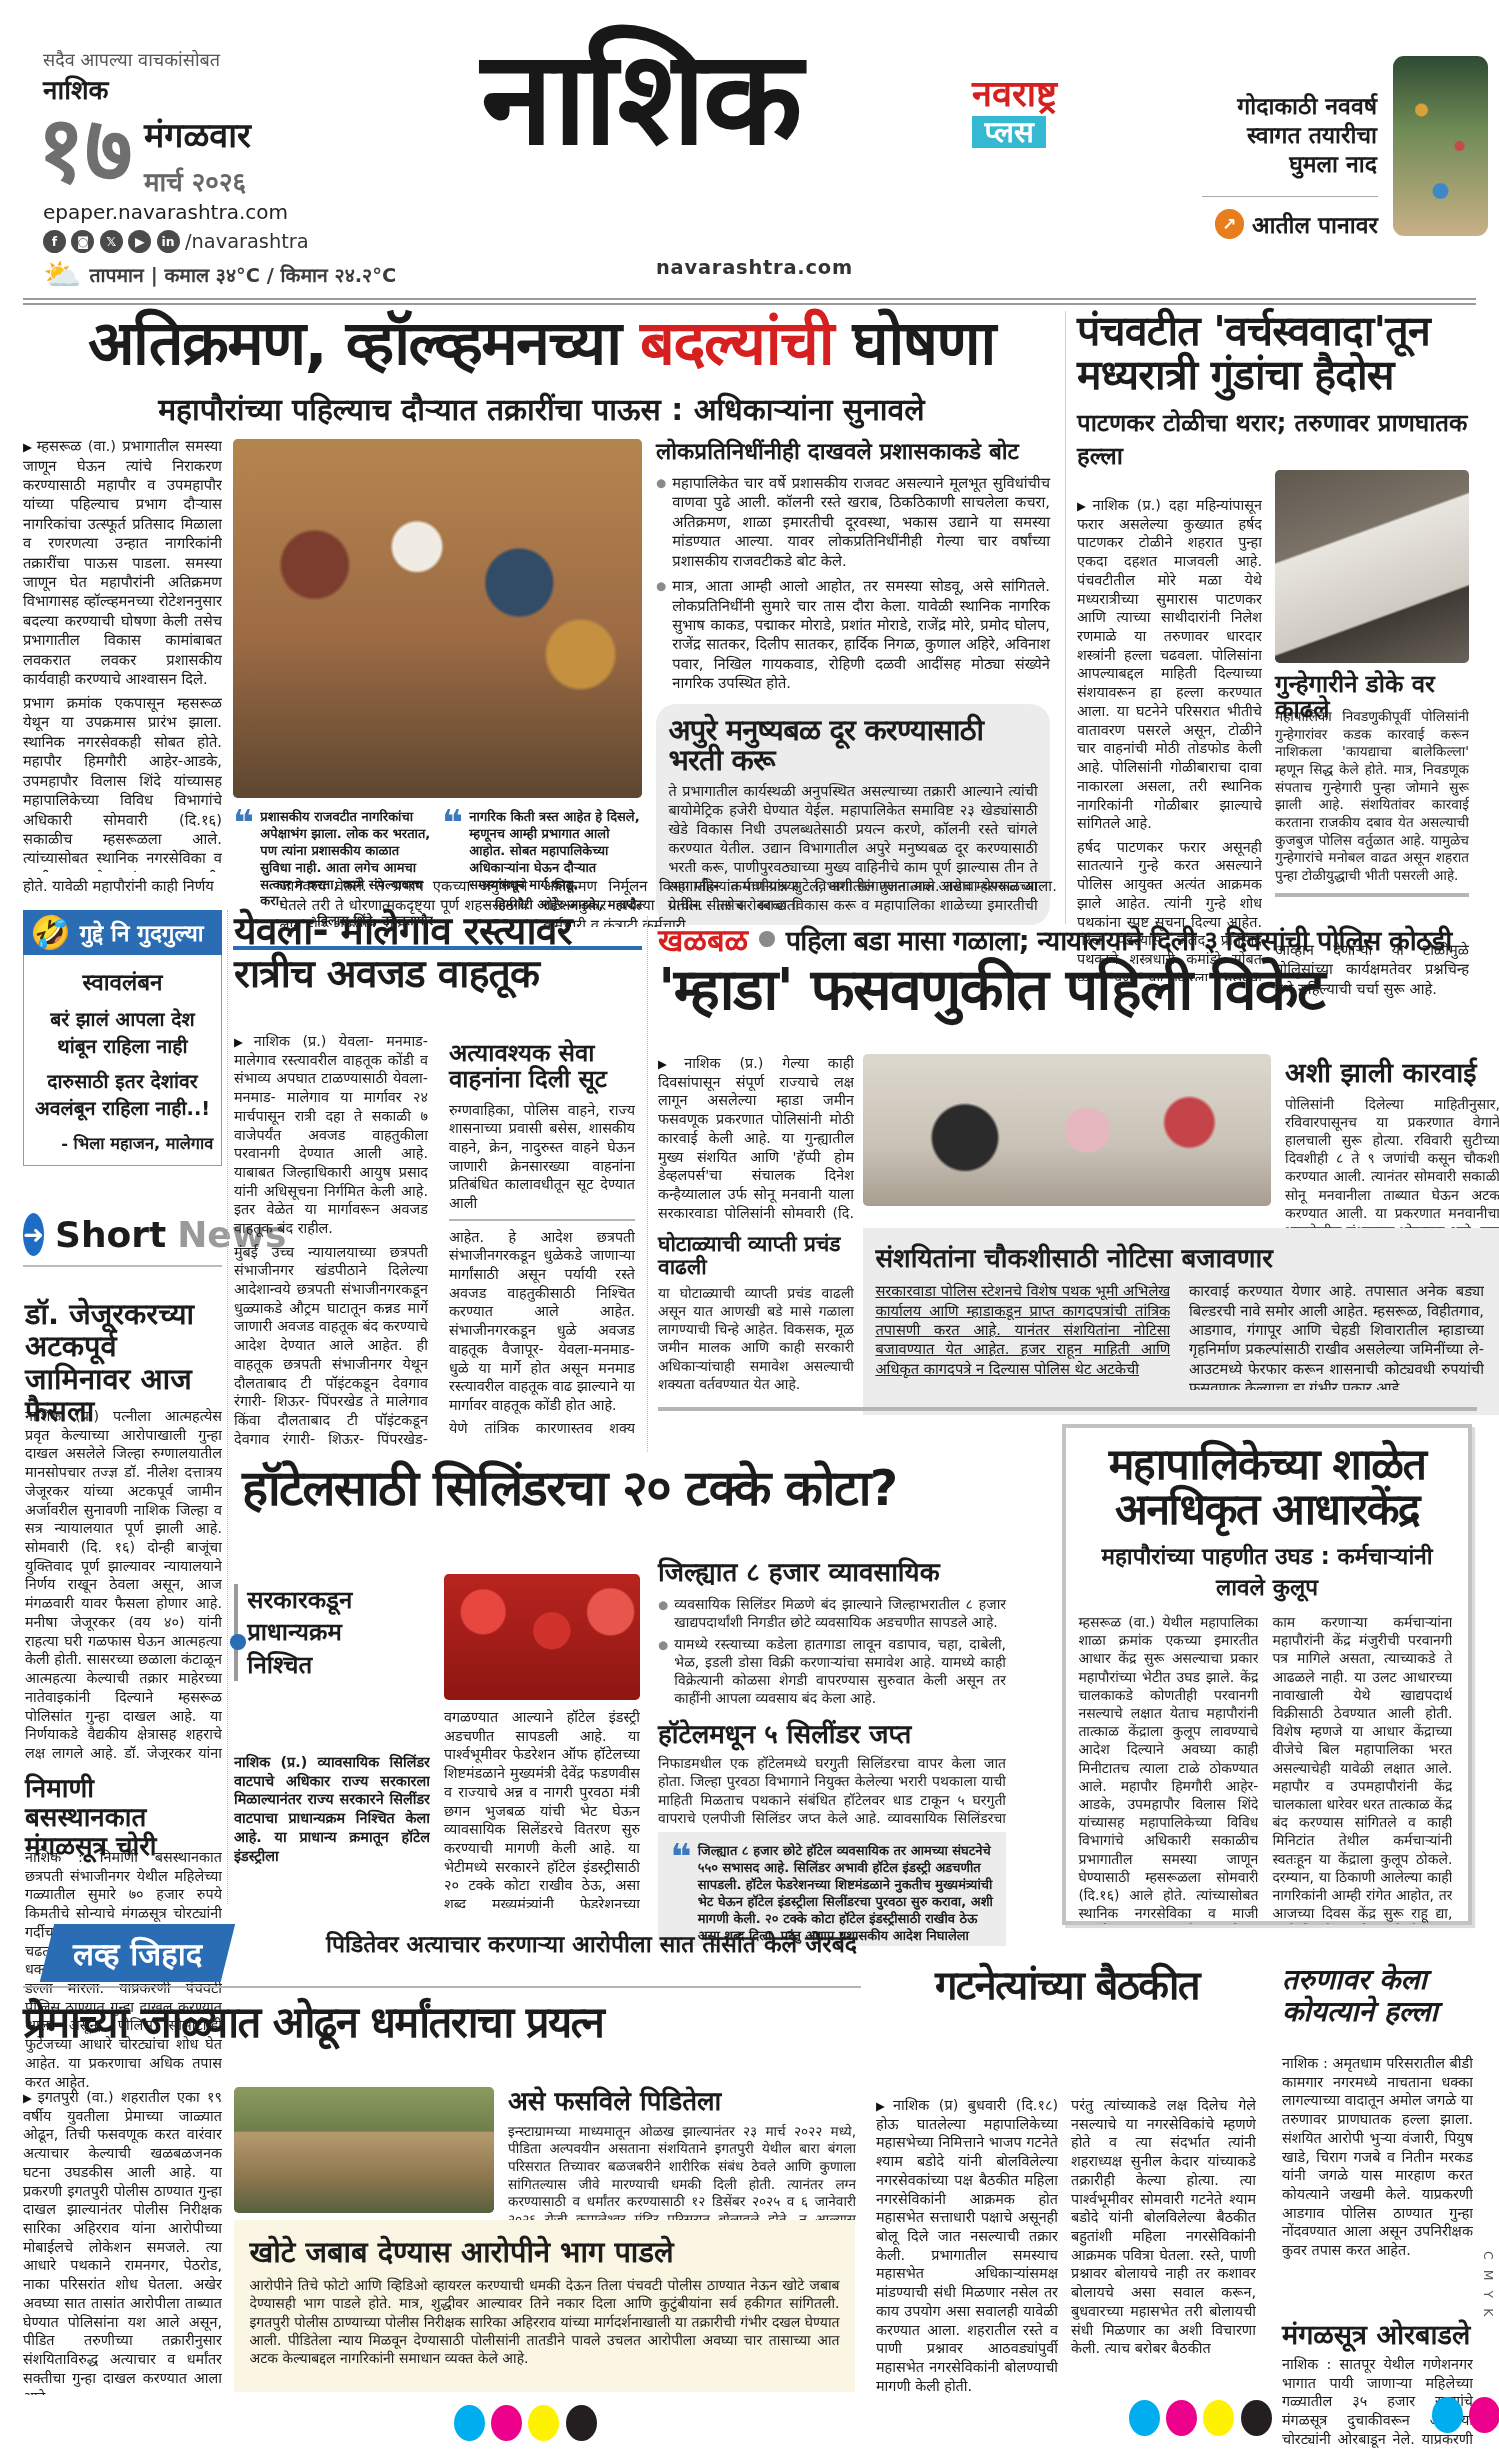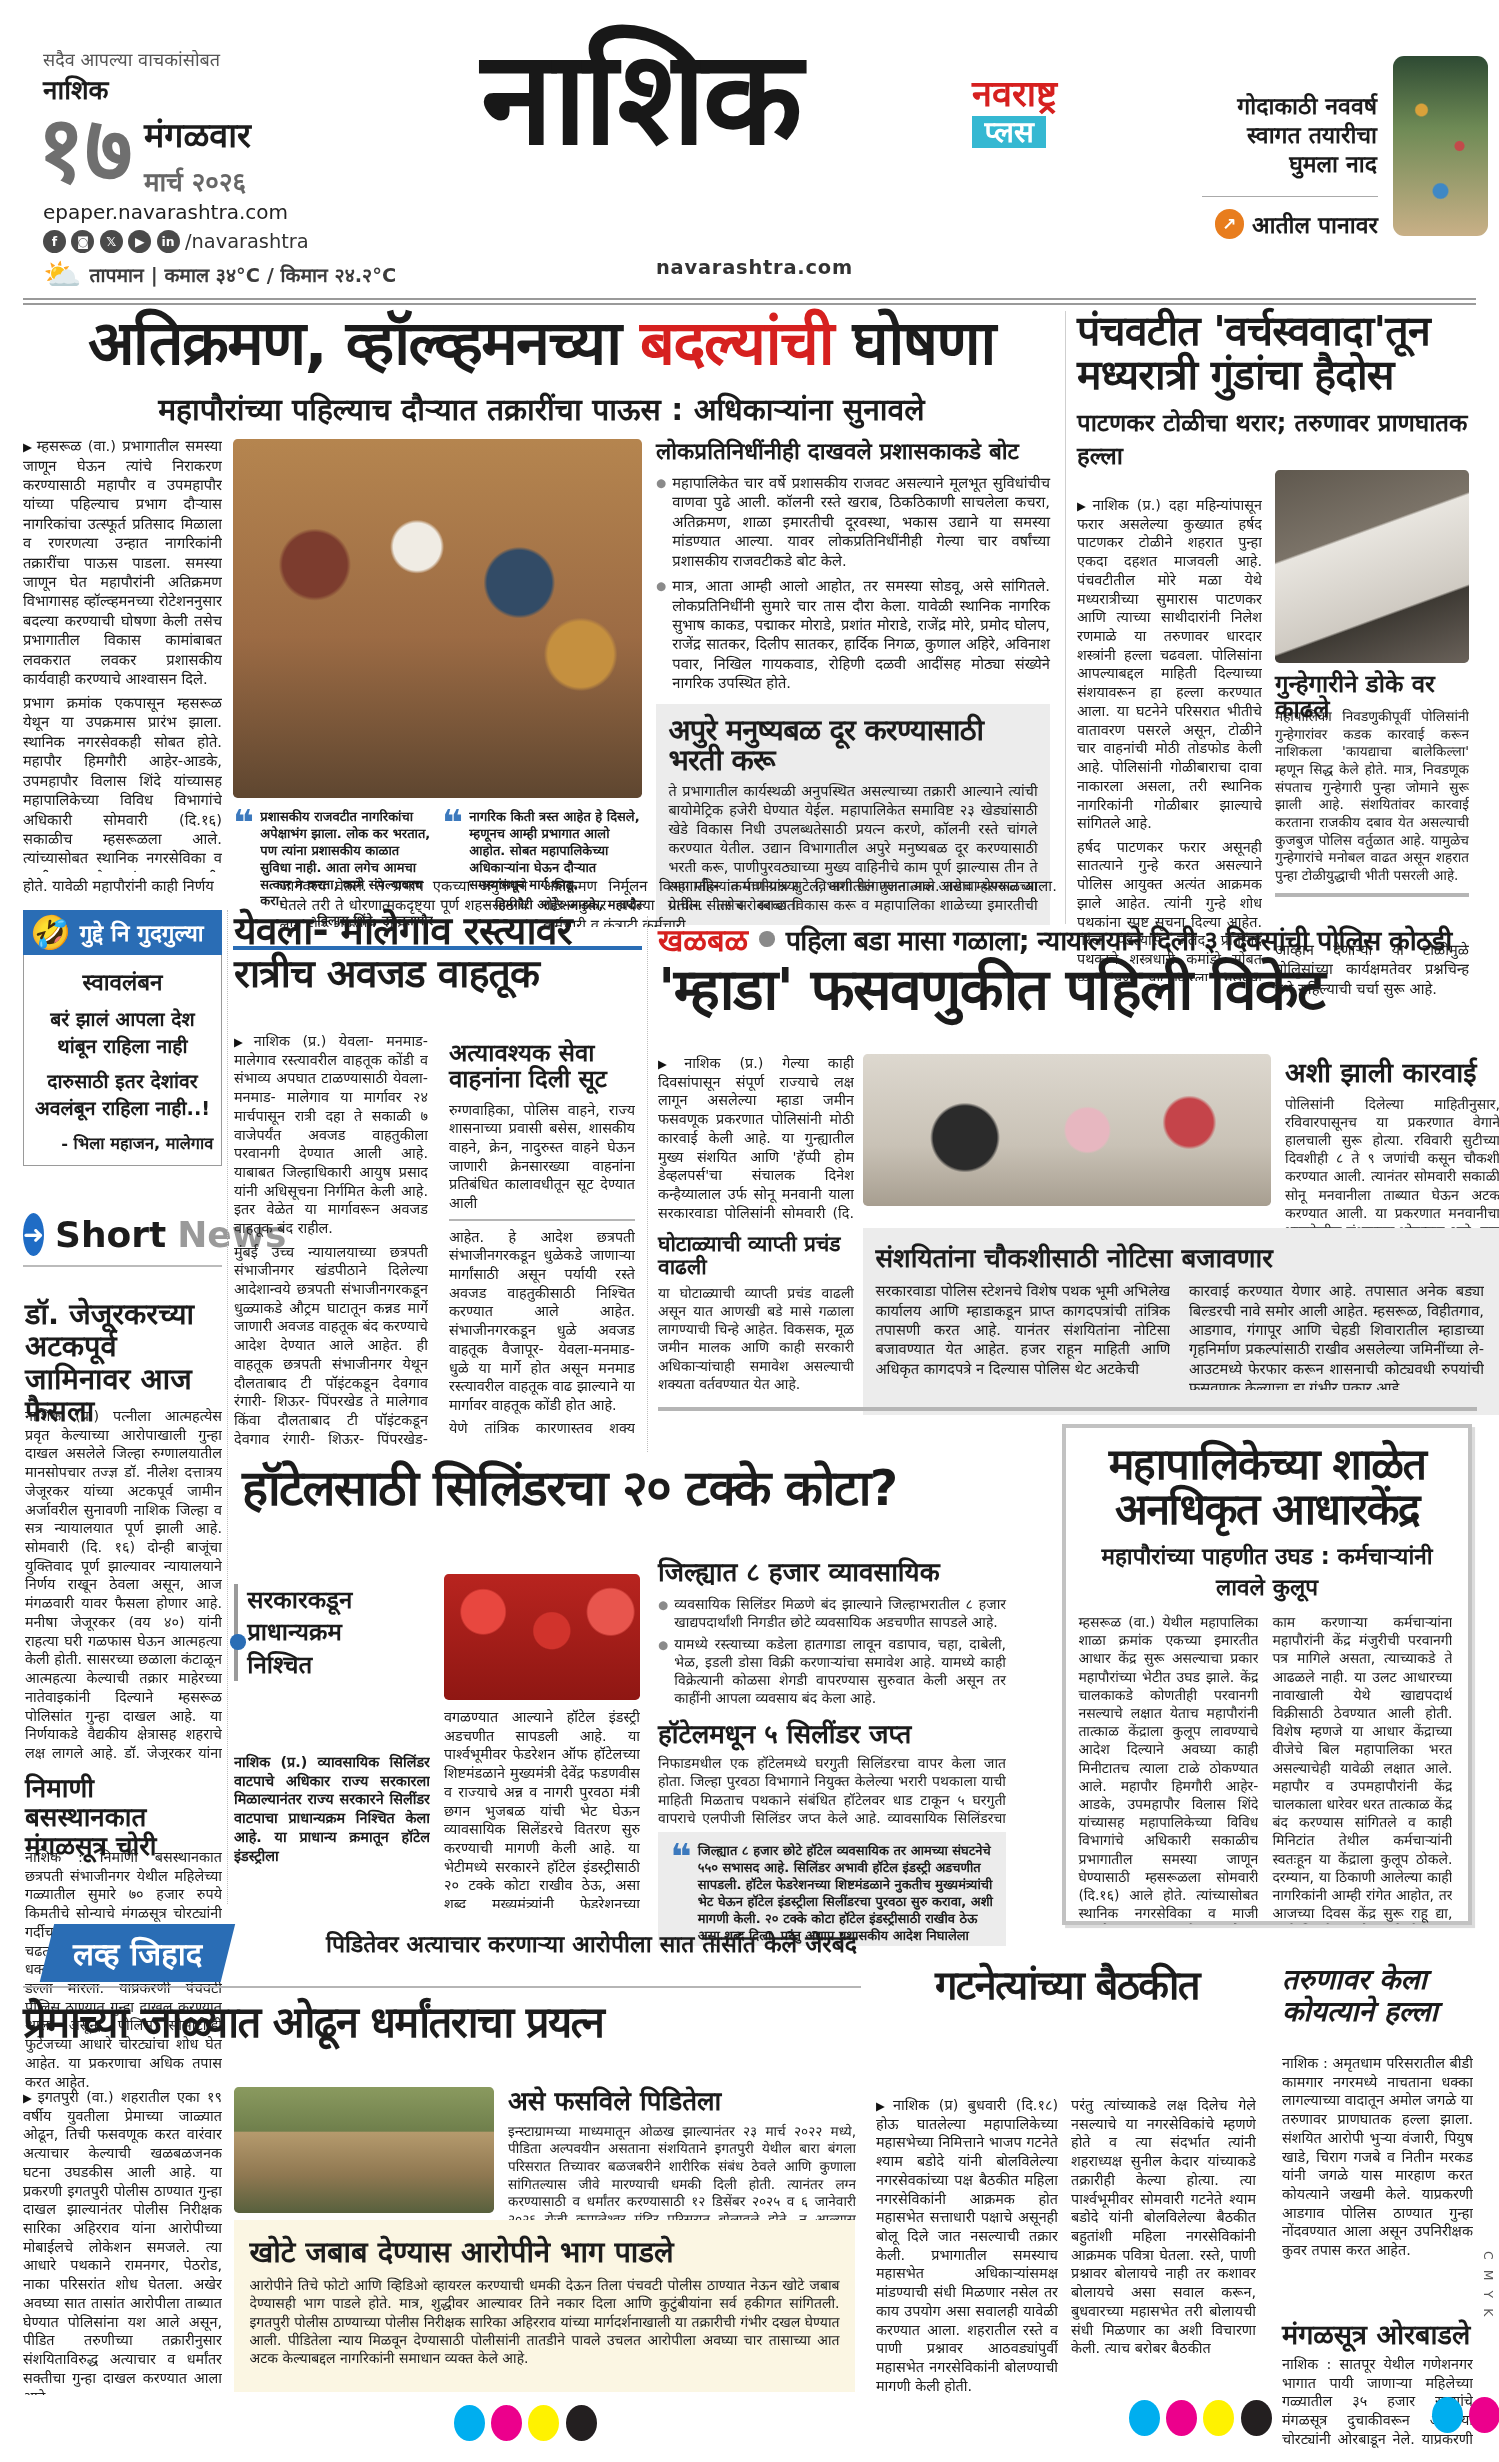--- a/index.html
+++ b/index.html
@@ -151,21 +151,21 @@
   <div class="abs" style="left:656px;top:439px;width:394px;">
     <div class="xb" style="font-size:22.5px;line-height:1.1;">लोकप्रतिनिधींनीही दाखवले प्रशासकाकडे बोट</div>
     <div class="bullet bodytxt jt" style="margin-top:9.3px;">
       <span class="bdot">●</span>
         <span>महापालिकेत चार वर्षे प्रशासकीय राजवट असल्याने मूलभूत सुविधांचीच वाणवा पुढे आली. कॉलनी रस्ते खराब, ठिकठिकाणी साचलेला कचरा, अतिक्रमण, शाळा इमारतीची दूरवस्था, भकास उद्याने या समस्या मांडण्यात आल्या. यावर लोकप्रतिनिधींनीही गेल्या चार वर्षांच्या प्रशासकीय राजवटीकडे बोट केले.</span>
     </div>
     <div class="bullet bodytxt jt" style="margin-top:6.2px;">
       <span class="bdot">●</span>
         <span>मात्र, आता आम्ही आलो आहोत, तर समस्या सोडवू, असे सांगितले. लोकप्रतिनिधींनी सुमारे चार तास दौरा केला. यावेळी स्थानिक नागरिक सुभाष काकड, पद्माकर मोराडे, प्रशांत मोराडे, राजेंद्र मोरे, प्रमोद घोलप, राजेंद्र सातकर, दिलीप सातकर, हार्दिक निगळ, कुणाल अहिरे, अविनाश पवार, निखिल गायकवाड, रोहिणी दळवी आदींसह मोठ्या संख्येने नागरिक उपस्थित होते.</span>
     </div>
-    <div class="graybox" style="margin-top:11px;">
+    <div class="graybox" style="margin-top:11px;border-radius:20px;">
       <div class="xb" style="font-size:29px;line-height:1.05;letter-spacing:-0.8px;">अपुरे मनुष्यबळ दूर करण्यासाठी भरती करू</div>
       <div class="bodytxt jt clip" style="margin-top:6.2px;height:132px;font-size:14.4px;">ते प्रभागातील कार्यस्थळी अनुपस्थित असल्याच्या तक्रारी आल्याने त्यांची बायोमेट्रिक हजेरी घेण्यात येईल. महापालिकेत समाविष्ट २३ खेड्यांसाठी खेडे विकास निधी उपलब्धतेसाठी प्रयत्न करणे, कॉलनी रस्ते चांगले करण्यात येतील. उद्यान विभागातील अपुरे मनुष्यबळ दूर करण्यासाठी भरती करू, पाणीपुरवठ्याच्या मुख्य वाहिनीचे काम पूर्ण झाल्यास तीन ते सहा महिन्यांत पाणीप्रश्न सुटेल, अशी सांगण्यात आले. तसेच म्हसरूळच्या प्राचीन सीता सरोवराचा विकास करू व महापालिका शाळेच्या इमारतीची दूरावस्था झाल्याने नवीन इमारत बांधण्याचे आश्वासन देण्यात आले. त्याप्रमाणे सद्यस्थितीतील पाणीटंचाई दूर करण्यासाठी फक्त प्रभाग एकसाठी खास एक टँकर पूर्ण वेळ सेवा देईल. आडगाव, वरवंडी, दिंडोरी रोडचे रुंदीकरण करण्याचे ठरविण्यात आले.</div>
     </div>
   </div>
 
   <div class="abs clip" style="left:23px;top:876px;width:1040px;height:51px;display:flex;gap:15.5px;">
     <div class="bodytxt jt" style="width:241px;">होते. यावेळी महापौरांनी काही निर्णय</div>
     <div class="bodytxt jt" style="width:248px;">जागेवरच घेतले. ते प्रभाग एकच्या अनुषंगाने घेतले तरी ते धोरणात्मकदृष्ट्या पूर्ण शहरासाठीच लागू होऊ शकतात. यात</div>
     <div class="bodytxt jt" style="width:256px;">अतिक्रमण निर्मूलन विभागातील कर्मचाऱ्यांच्या रोटेशननुसार बदल्या येतील. तसेच स्वच्छता कर्मचारी व कंत्राटी कर्मचारी</div>
     <div class="bodytxt jt" style="width:248px;">विभागातील तुलनात्मक आढावा घेण्यात आला.</div>
@@ -252,21 +252,21 @@
     <div class="smalltxt jt clip" style="margin-top:4.7px;height:264px;font-size:14px;">पोलिसांनी दिलेल्या माहितीनुसार, रविवारपासूनच या प्रकरणात वेगाने हालचाली सुरू होत्या. रविवारी सुटीच्या दिवशीही ८ ते ९ जणांची कसून चौकशी करण्यात आली. त्यानंतर सोमवारी सकाळी सोनू मनवानीला ताब्यात घेऊन अटक करण्यात आली. या प्रकरणात मनवानीचा भाऊदेखील संशयाच्या भोवऱ्यात आहे, मात्र त्याला अद्याप अटक झालेली नाही. दरम्यान, भूमी अभिलेख विभागाकडून आणखी काही महत्त्वाचे अहवाल प्राप्त होणार असून, त्यानंतर या प्रकरणातील इतर मोठ्या बिल्डरांवरही अटकेची टांगती तलवार असल्याचे पोलिस सूत्रांनी सांगितले आहे.</div>
   </div>
 
   <div class="abs" style="left:658px;top:1233px;width:196px;">
     <div class="xb" style="font-size:21px;line-height:1.1;">घोटाळ्याची व्याप्ती प्रचंड वाढली</div>
     <div class="smalltxt jt clip" style="margin-top:4.7px;height:109px;font-size:14px;">या घोटाळ्याची व्याप्ती प्रचंड वाढली असून यात आणखी बडे मासे गळाला लागण्याची चिन्हे आहेत. विकसक, मूळ जमीन मालक आणि काही सरकारी अधिकाऱ्यांचाही समावेश असल्याची शक्यता वर्तवण्यात येत आहे.</div>
   </div>
   <div class="abs graybox" style="left:863px;top:1228px;width:613px;height:165px;">
     <div class="xb" style="font-size:26px;">संशयितांना चौकशीसाठी नोटिसा बजावणार</div>
     <div style="display:flex;gap:18.6px;margin-top:6.2px;">
-      <div class="bodytxt jt clip" style="width:295px;height:109px;">सरकारवाडा पोलिस स्टेशनचे विशेष पथक भूमी अभिलेख कार्यालय आणि म्हाडाकडून प्राप्त कागदपत्रांची तांत्रिक तपासणी करत आहे. यानंतर संशयितांना नोटिसा बजावण्यात येत आहेत. हजर राहून माहिती आणि अधिकृत कागदपत्रे न दिल्यास पोलिस थेट अटकेची</div>
+      <div class="bodytxt jt clip" style="width:295px;height:109px;text-decoration:underline;">सरकारवाडा पोलिस स्टेशनचे विशेष पथक भूमी अभिलेख कार्यालय आणि म्हाडाकडून प्राप्त कागदपत्रांची तांत्रिक तपासणी करत आहे. यानंतर संशयितांना नोटिसा बजावण्यात येत आहेत. हजर राहून माहिती आणि अधिकृत कागदपत्रे न दिल्यास पोलिस थेट अटकेची</div>
       <div class="bodytxt jt clip" style="width:295px;height:109px;">कारवाई करण्यात येणार आहे. तपासात अनेक बड्या बिल्डरची नावे समोर आली आहेत. म्हसरूळ, विहीतगाव, आडगाव, गंगापूर आणि चेहडी शिवारातील म्हाडाच्या गृहनिर्माण प्रकल्पांसाठी राखीव असलेल्या जमिनींच्या ले-आउटमध्ये फेरफार करून शासनाची कोट्यवधी रुपयांची फसवणूक केल्याचा हा गंभीर प्रकार आहे.</div>
     </div>
   </div>
   <div class="abs thickrule" style="left:658px;top:1407px;width:819px;height:3.9px;"></div>
 
   <div class="abs xb" style="left:242px;top:1464px;width:745px;font-size:49px;line-height:1;letter-spacing:-1.6px;">हॉटेलसाठी सिलिंडरचा २० टक्के कोटा?</div>
 
   <div class="abs smalltxt jt clip" style="left:234px;top:1753px;width:196px;height:155px;font-size:14.4px;">
     <span class="b">नाशिक (प्र.) व्यावसायिक सिलिंडर वाटपाचे अधिकार राज्य सरकारला मिळाल्यानंतर राज्य सरकारने सिलींडर वाटपाचा प्राधान्यक्रम निश्चित केला आहे. या प्राधान्य क्रमातून हॉटेल इंडस्ट्रीला</span>
   </div>

